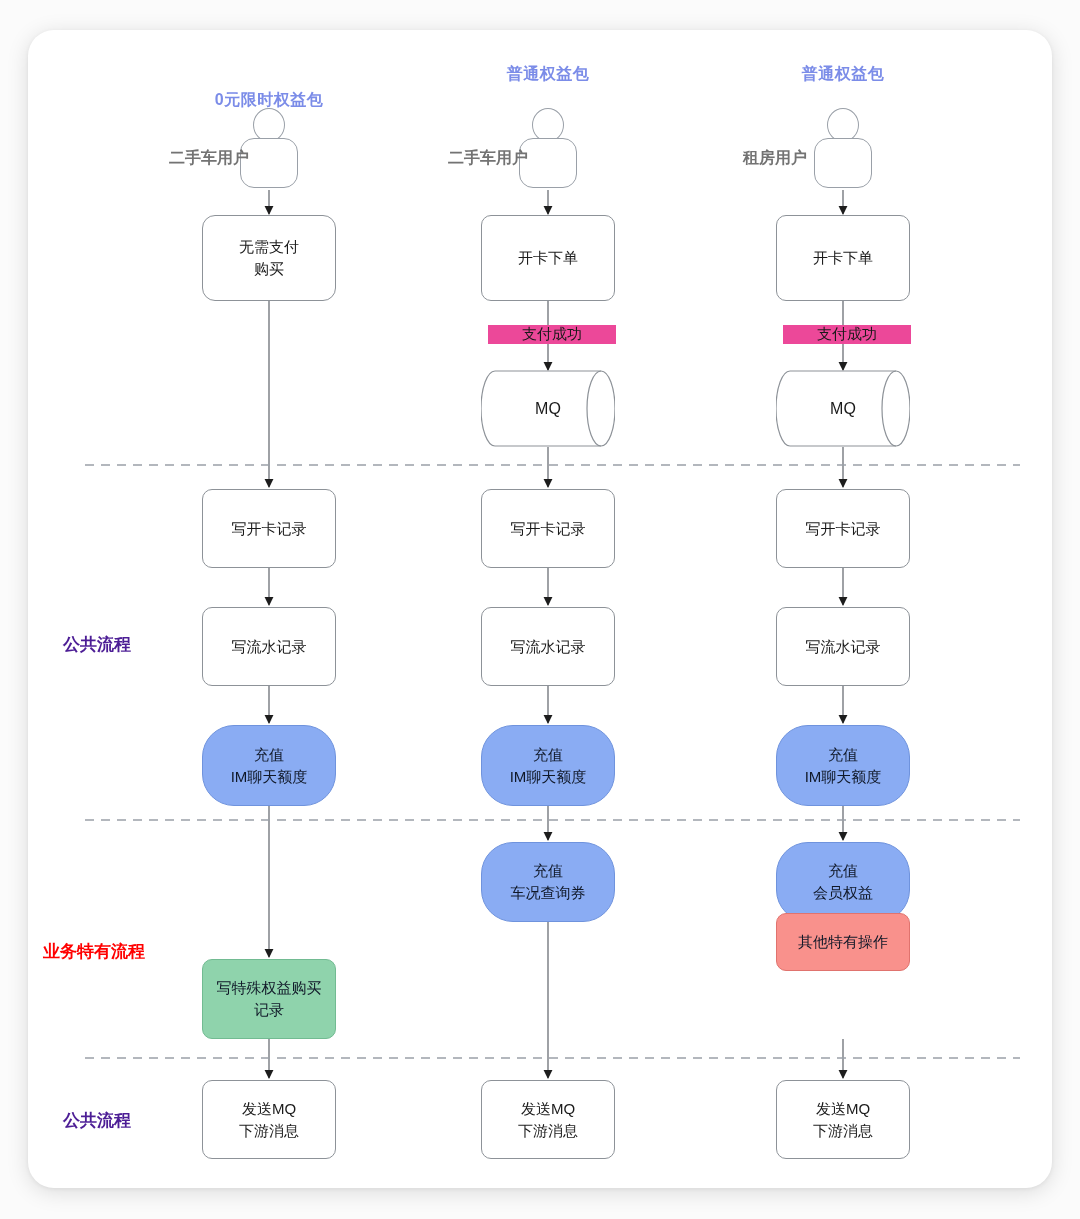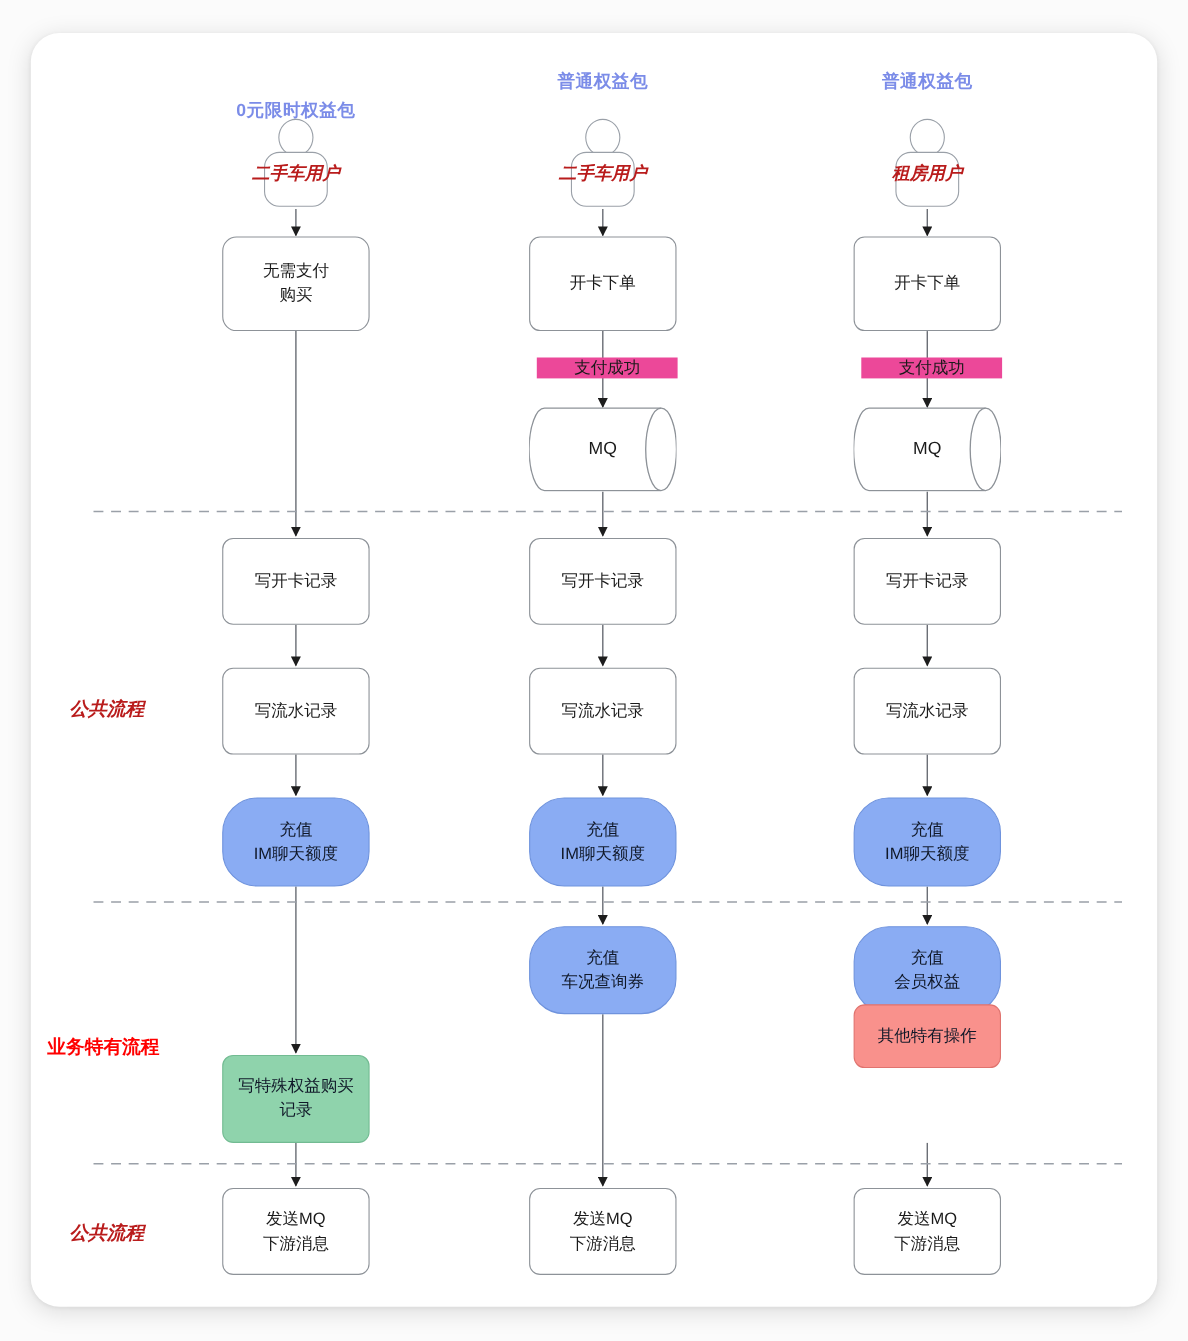--- a/index.html
+++ b/index.html
@@ -45,22 +45,22 @@
   }
   .actor .body{
     position:absolute;left:6px;top:30px;
     width:58px;height:50px;
     border:1.3px solid #9aa0a8;border-radius:14px;
     background:#ffffff;
     box-sizing:border-box;
   }
   .actor-label{
     position:absolute;
-    font-size:16px;font-weight:bold;color:#b91c1c;
-    white-space:nowrap;text-align:center;font-style:italic;
+    font-size:16px;font-weight:bold;color:#737373;
+    white-space:nowrap;
   }
 
   
   .node{
     position:absolute;
     box-sizing:border-box;
     border:1.2px solid #8d9298;
     border-radius:10px;
     background:#ffffff;
     display:flex;align-items:center;justify-content:center;
@@ -90,21 +90,21 @@
     white-space:nowrap;
     text-align:center;
   }
 
   
   .section-label{
     position:absolute;
     font-size:17px;font-weight:bold;
     white-space:nowrap;
   }
-  .section-label.dark{color:#b91c1c;font-style:italic;}
+  .section-label.dark{color:#4c1d95;}
   .section-label.red{color:#ff0000;}
 </style>
 </head>
 <body>
 
 <div id="canvas">
   <div class="card"></div>
 
   <svg class="edges" viewBox="0 0 1080 1219">
     <defs>

